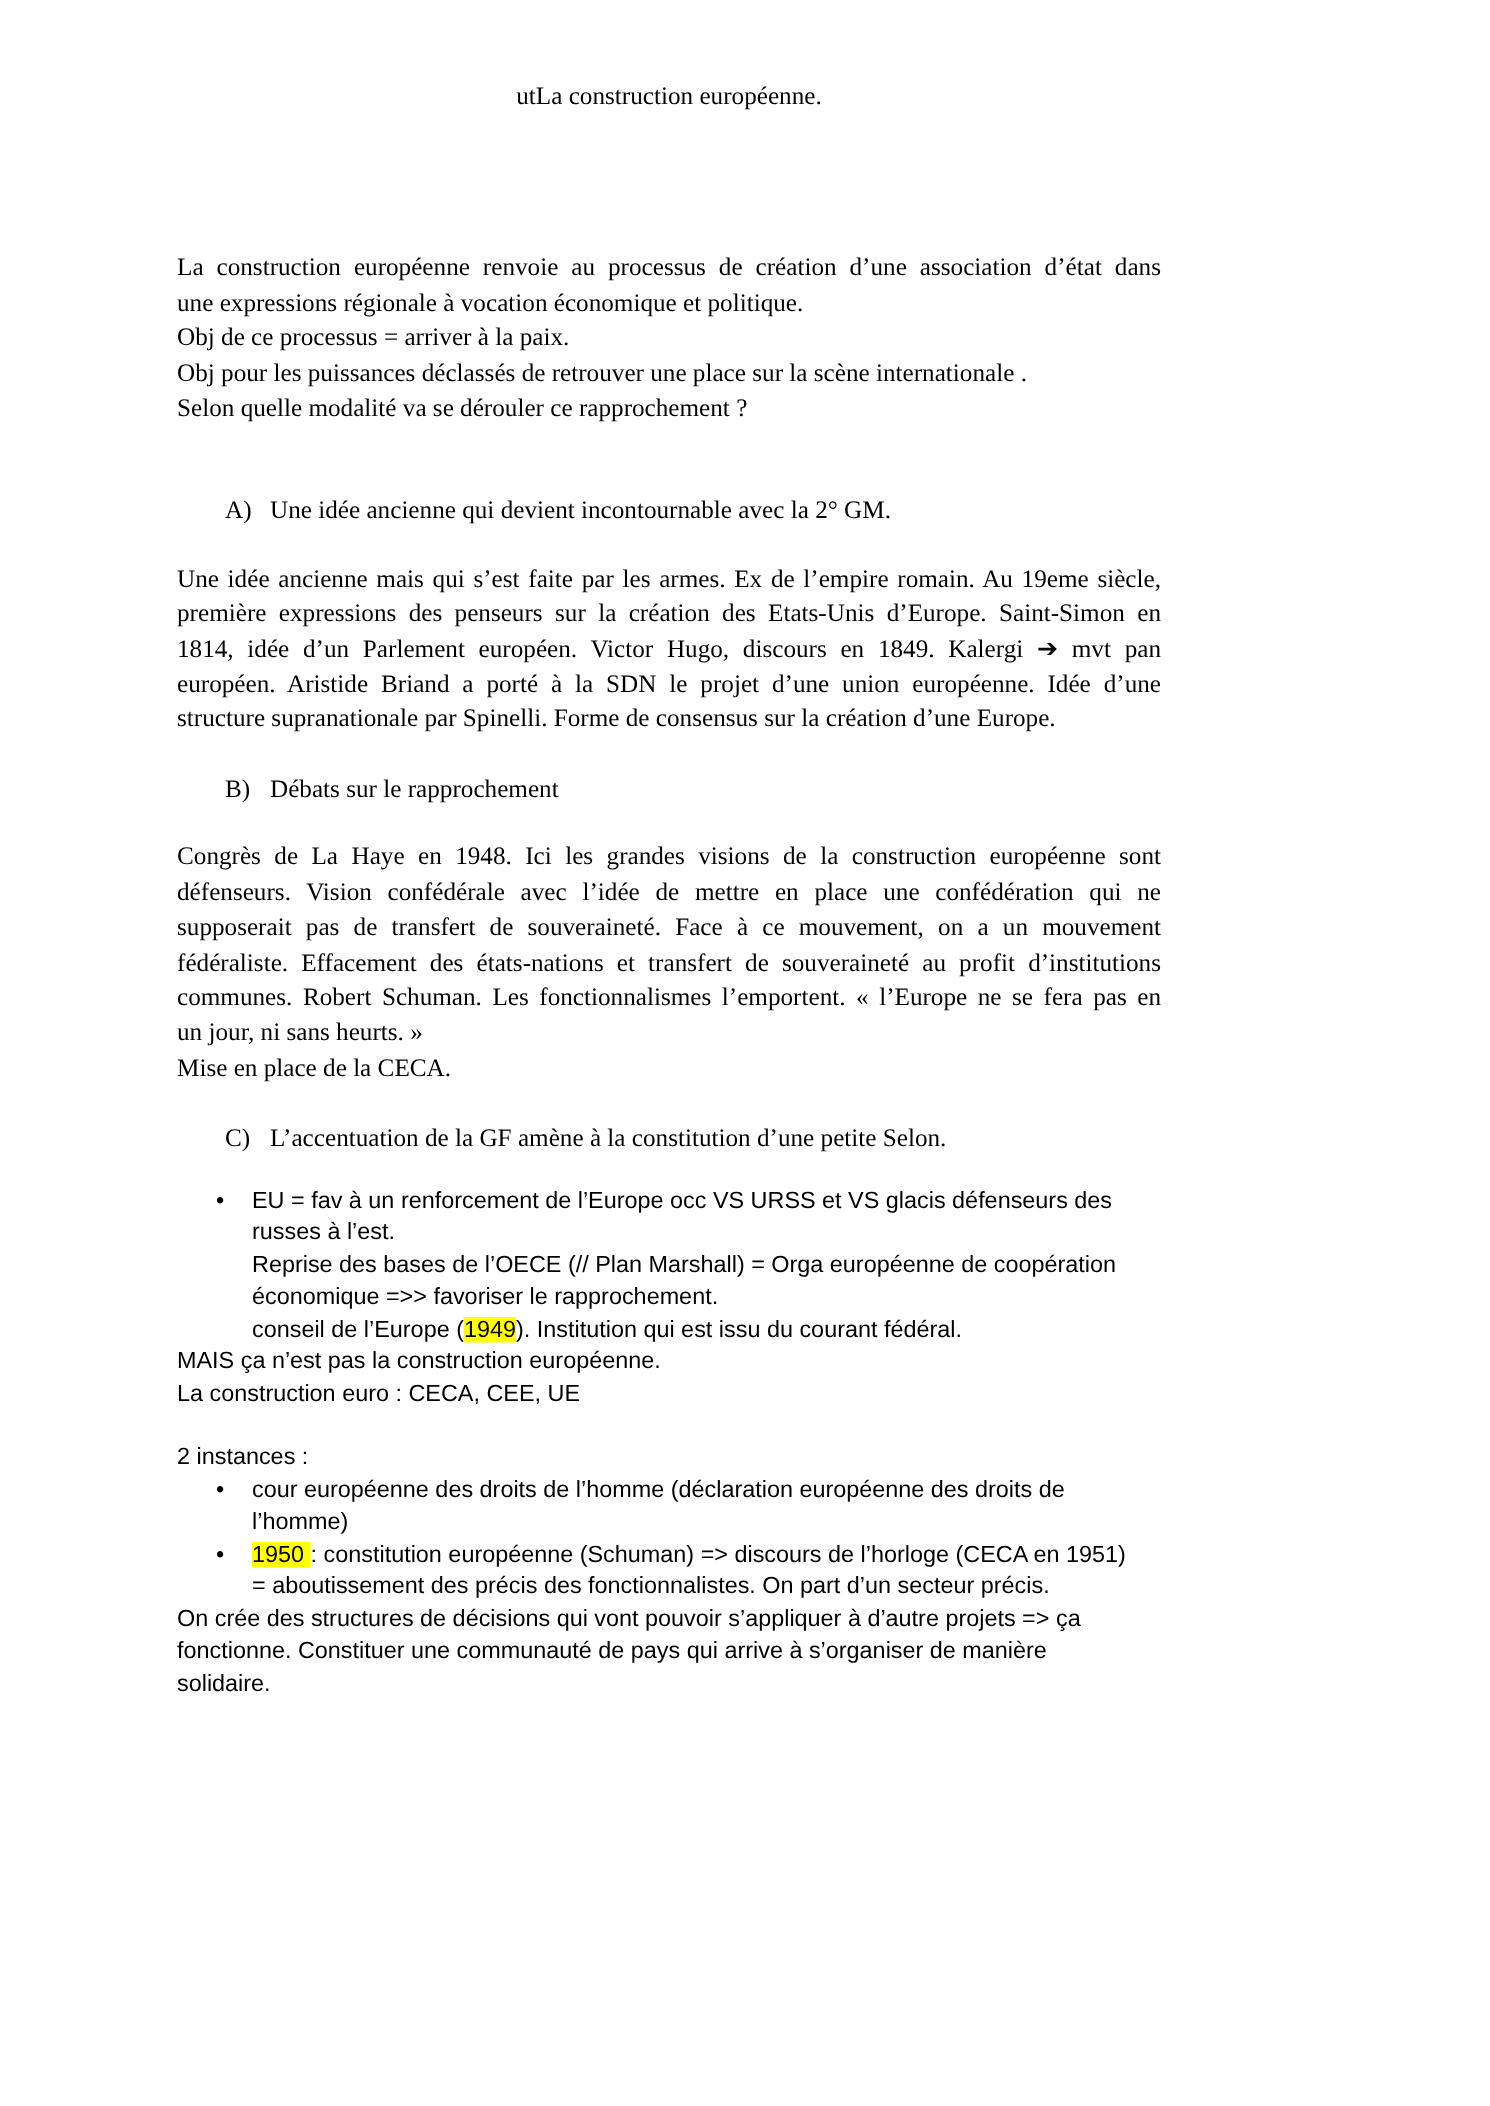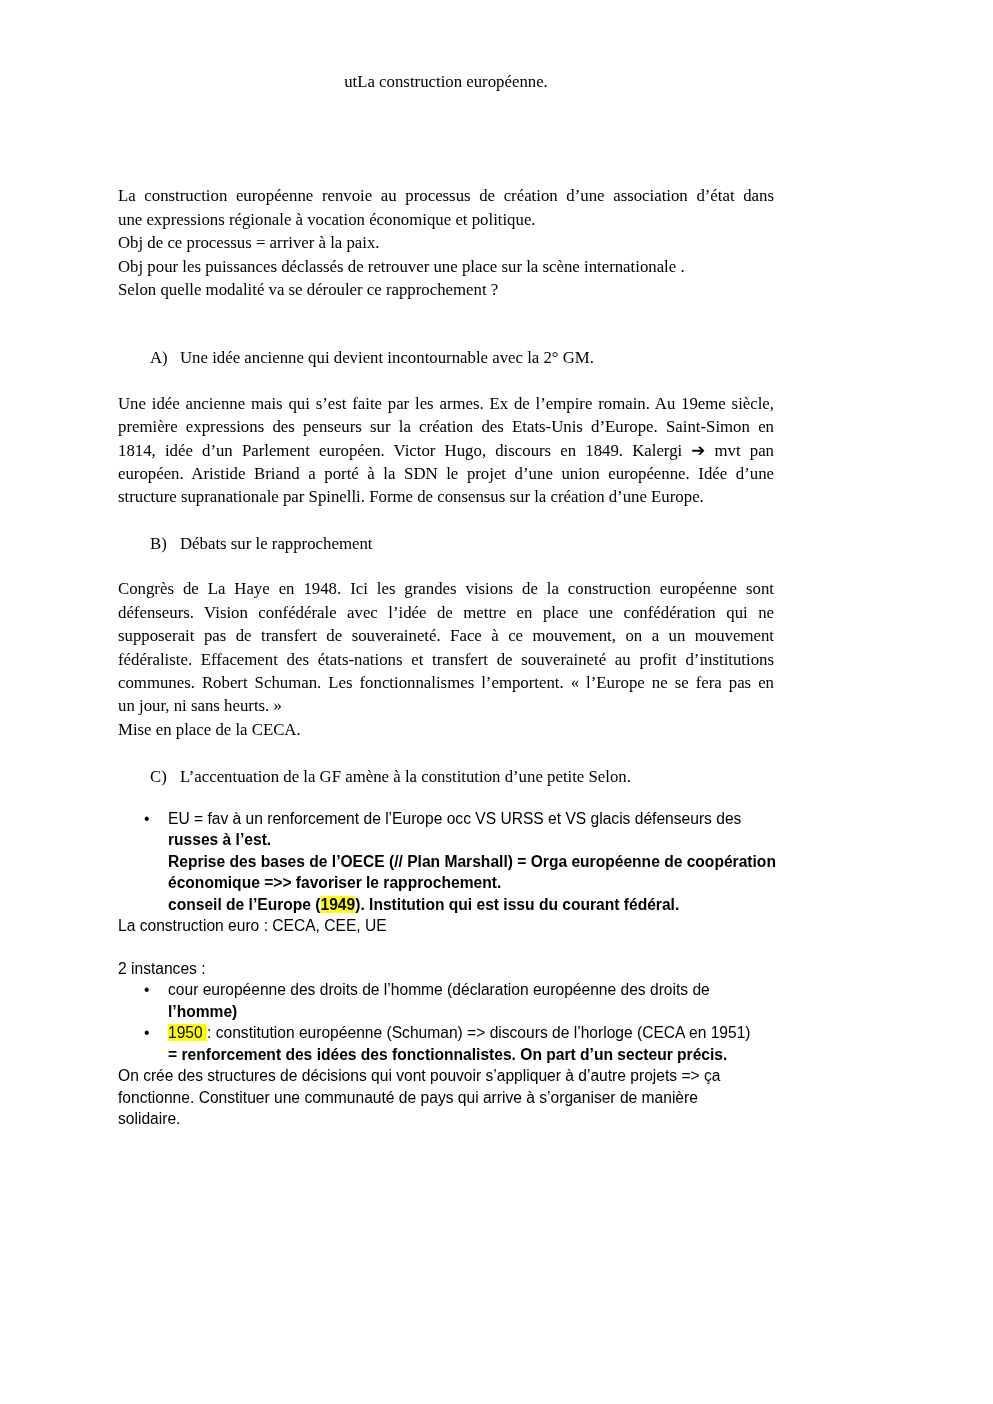--- a/index.html
+++ b/index.html
@@ -2,21 +2,21 @@
 <html style="--highlight: #ffff00; --text: #000000; --page_bg: #ffffff;"><head>
 <meta charset="utf-8">
 <style>
   html, body { margin: 0; padding: 0; }
   body { background: var(--page_bg, #ffffff); }
   .page {
     position: relative;
     width: 893px;
     height: 1404px;
     box-sizing: border-box;
-    padding: 70px 119px 0 118px;
+    padding: 52px 119px 0 118px;
     background: var(--page_bg, #ffffff);
     color: var(--text, #000000);
     font-family: "Liberation Serif", serif;
     overflow: hidden;
   }
   .serif-ln {
     font-size: 16.8px;
     line-height: 23.4px;
     white-space: nowrap;
   }
@@ -43,21 +43,21 @@
   .m-inst      { margin-top: 21px; }
   
   .hline-main { margin-left: 31px; }
   .hline-sub  { margin-left: 32px; }
   .hnum { display: inline-block; }
   .hnum.wide   { width: 59px; }
   .hnum.narrow { width: 30px; }
   
   .bullet-first { position: relative; padding-left: 50px; }
   .bullet-first .bullet { position: absolute; left: 26px; top: 0; }
-  .bullet-cont { padding-left: 50px; font-weight: bold; }
+  .bullet-cont { padding-left: 50px; }
 </style>
 </head>
 <body>
 
 <div class="page">
 
   <div class="serif-ln title">utLa construction européenne.</div>
 
   <div class="m-intro">
     <div class="serif-ln j">La construction européenne renvoie au processus de création d’une association d’état dans</div>
@@ -106,31 +106,32 @@
   <div class="m-gf">
     <div class="sans-ln bullet-first">
       <span class="bullet">•</span><span>EU = fav à un renforcement de l’Europe occ VS URSS et VS glacis défenseurs des</span>
     </div>
     <div class="sans-ln bullet-cont">russes à l’est.</div>
     <div class="sans-ln bullet-cont">Reprise des bases de l’OECE (// Plan Marshall) = Orga européenne de coopération</div>
     <div class="sans-ln bullet-cont">économique =&gt;&gt; favoriser le rapprochement.</div>
     <div class="sans-ln bullet-cont">
       <span>conseil de l’Europe (</span><span class="hl">1949</span><span>). Institution qui est issu du courant fédéral.</span>
     </div>
+    <div class="sans-ln">MAIS ça n’est pas la construction européenne.</div>
     <div class="sans-ln">La construction euro : CECA, CEE, UE</div>
   </div>
 
   <div class="m-inst">
     <div class="sans-ln">2 instances :</div>
     <div class="sans-ln bullet-first">
       <span class="bullet">•</span><span>cour européenne des droits de l’homme (déclaration européenne des droits de</span>
     </div>
     <div class="sans-ln bullet-cont">l’homme)</div>
     <div class="sans-ln bullet-first">
       <span class="bullet">•</span><span class="hl">1950 </span><span>: constitution européenne (Schuman) =&gt; discours de l’horloge (CECA en 1951)</span>
     </div>
-    <div class="sans-ln bullet-cont">= renforcement des idées des fonctionnalistes. On part d’un secteur précis.</div>
+    <div class="sans-ln bullet-cont">= aboutissement des précis des fonctionnalistes. On part d’un secteur précis.</div>
     <div class="sans-ln">On crée des structures de décisions qui vont pouvoir s’appliquer à d’autre projets =&gt; ça</div>
     <div class="sans-ln">fonctionne. Constituer une communauté de pays qui arrive à s’organiser de manière</div>
     <div class="sans-ln">solidaire.</div>
   </div>
 
 </div>
 
 </body></html>

